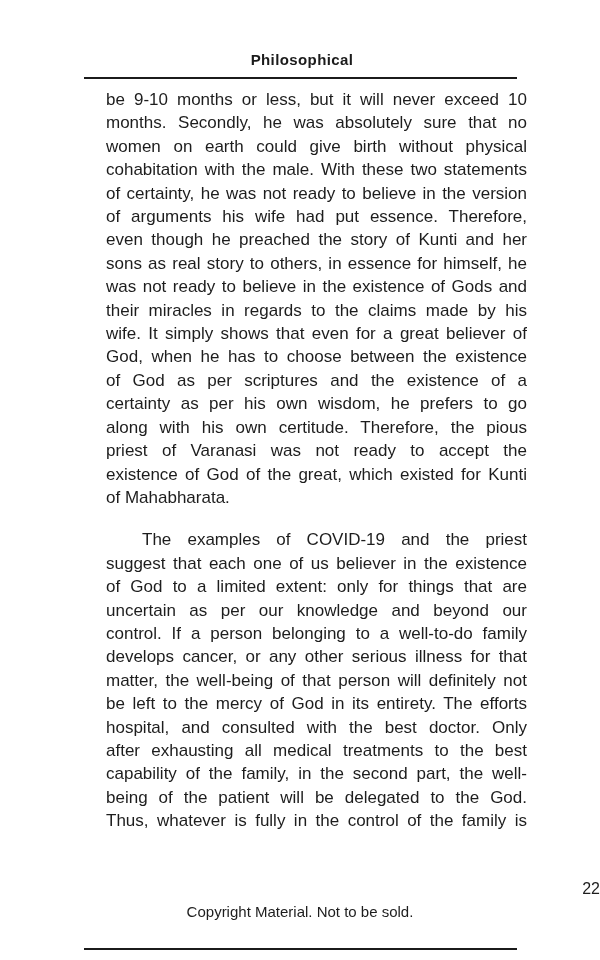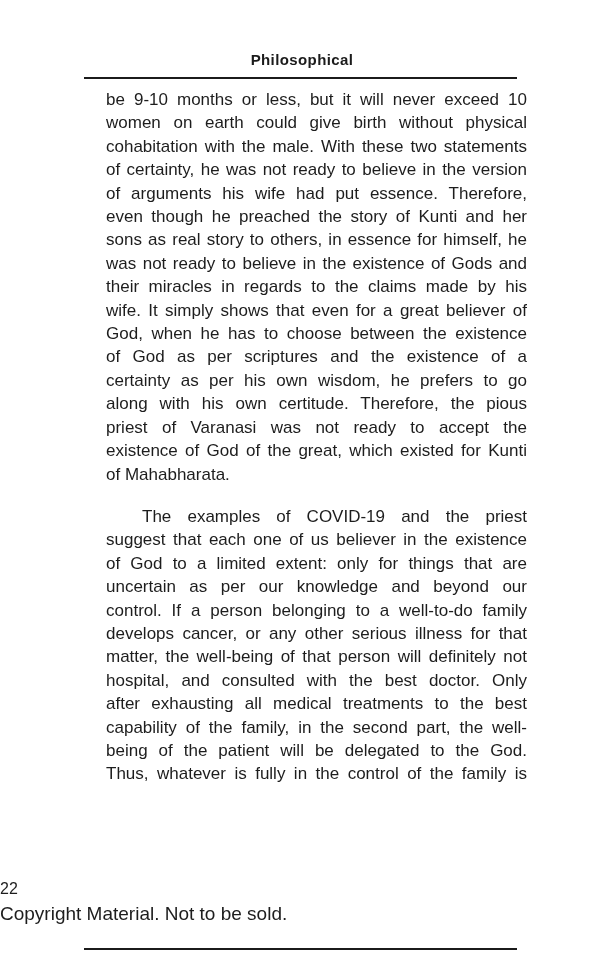--- a/index.html
+++ b/index.html
@@ -58,31 +58,31 @@
   }
   .line.firstline-indent {
     text-indent: 36px;
   }
   
   .page-number {
     position: absolute;
     top: 880px;
     left: 0;
     width: 100%;
-    text-align: left;
+    text-align: right;
     font-size: 16px;
     color: #1d1d1d;
   }
   .copyright-notice {
     position: absolute;
     top: 903px;
     left: 0;
     width: 100%;
-    text-align: left;
-    font-size: 19px;
+    text-align: center;
+    font-size: 15px;
     color: #1d1d1d;
   }
   .footer-rule {
     position: absolute;
     top: 948px;
     left: 84px;
     width: 433px;
     height: 2px;
     background: #1b1b1b;
   }
@@ -92,20 +92,21 @@
 
 <div class="page">
 
   <div class="running-head">Philosophical</div>
 
   <div class="header-rule"></div>
 
   <div class="body-text" id="body-text">
       <div class="paragraph">
         <div class="line">be 9-10 months or less, but it will never exceed 10</div>
+        <div class="line">months. Secondly, he was absolutely sure that no</div>
         <div class="line">women on earth could give birth without physical</div>
         <div class="line">cohabitation with the male. With these two statements</div>
         <div class="line">of certainty, he was not ready to believe in the version</div>
         <div class="line">of arguments his wife had put essence. Therefore,</div>
         <div class="line">even though he preached the story of Kunti and her</div>
         <div class="line">sons as real story to others, in essence for himself, he</div>
         <div class="line">was not ready to believe in the existence of Gods and</div>
         <div class="line">their miracles in regards to the claims made by his</div>
         <div class="line">wife. It simply shows that even for a great believer of</div>
         <div class="line">God, when he has to choose between the existence</div>
@@ -117,20 +118,21 @@
         <div class="line lastline">of Mahabharata.</div>
       </div>
       <div class="paragraph">
         <div class="line firstline-indent">The examples of COVID-19 and the priest</div>
         <div class="line">suggest that each one of us believer in the existence</div>
         <div class="line">of God to a limited extent: only for things that are</div>
         <div class="line">uncertain as per our knowledge and beyond our</div>
         <div class="line">control. If a person belonging to a well-to-do family</div>
         <div class="line">develops cancer, or any other serious illness for that</div>
         <div class="line">matter, the well-being of that person will definitely not</div>
+        <div class="line">be left to the mercy of God in its entirety. The efforts</div>
         <div class="line">hospital, and consulted with the best doctor. Only</div>
         <div class="line">after exhausting all medical treatments to the best</div>
         <div class="line">capability of the family, in the second part, the well-</div>
         <div class="line">being of the patient will be delegated to the God.</div>
         <div class="line">Thus, whatever is fully in the control of the family is</div>
       </div>
     </div>
 
   <div class="page-number">22</div>
 

